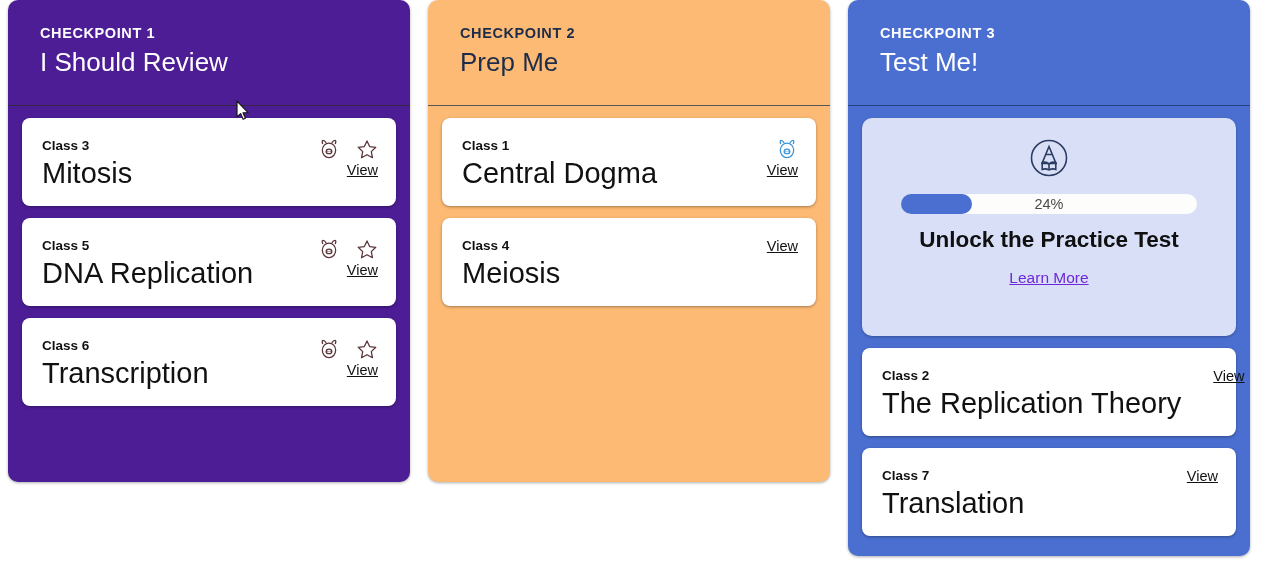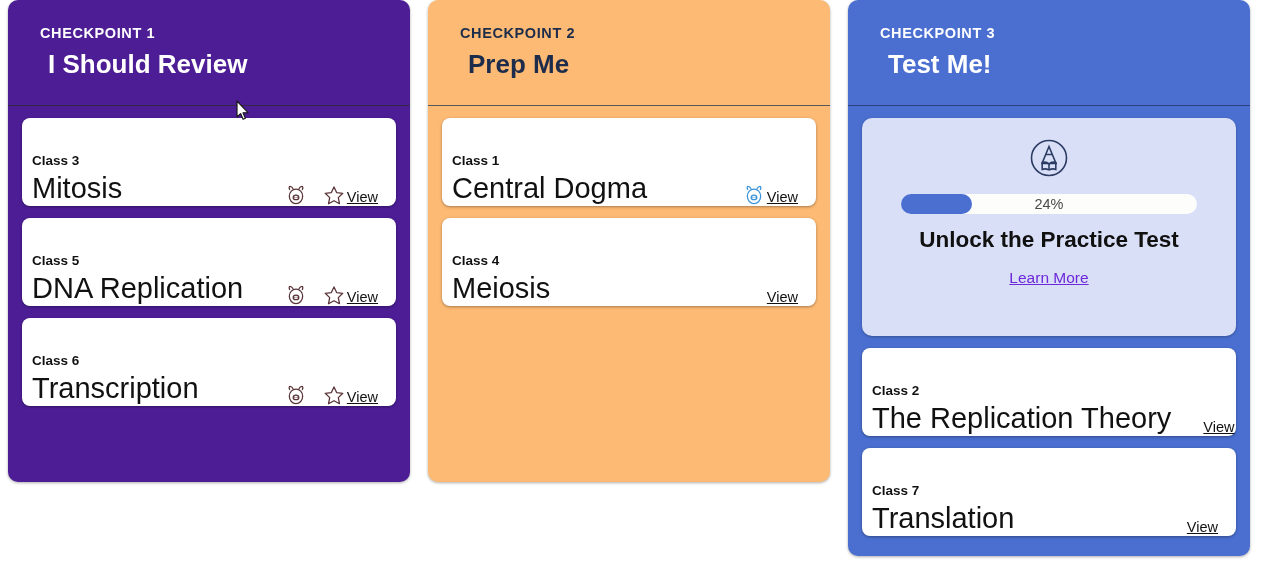--- a/index.html
+++ b/index.html
@@ -47,23 +47,23 @@
   }
   .col-header .eyebrow {
     font-size: 14.5px;
     font-weight: bold;
     letter-spacing: 0.6px;
     line-height: 1.1;
     margin: 0 0 6px 0;
   }
   .col-header .title {
     font-size: 26px;
-    font-weight: bold;
+    font-weight: normal;
     line-height: 1.15;
-    margin: 8px;
+    margin: 0;
   }
   .c1 .col-header .eyebrow, .c1 .col-header .title { color: #ffffff; }
   .c3 .col-header .eyebrow, .c3 .col-header .title { color: #ffffff; }
   .c2 .col-header .eyebrow, .c2 .col-header .title { color: #1c2c4a; }
 
   .divider {
     height: 1px;
     width: 100%;
     background: #2b2b2b;
     opacity: 0.75;
@@ -78,44 +78,45 @@
     gap: 12px;
     flex: 1 1 auto;
   }
 
   .class-card {
     background: #ffffff;
     border-radius: 8px;
     box-shadow: 0 1px 3px rgba(0,0,0,0.35);
     height: 88px;
     box-sizing: border-box;
-    padding: 20px 18px 0 10px;
+    padding: 20px 18px 0 20px;
     display: flex;
     justify-content: space-between;
-    align-items: flex-end;
+    align-items: flex-start;
     position: relative;
     gap: 32px;
   }
   .card-text { display: flex; flex-direction: column; }
   .card-class {
     font-size: 13.5px;
     font-weight: bold;
     color: #111111;
     line-height: 1.2;
     margin-bottom: 2px;
   }
   .card-title {
     font-size: 29px;
     color: #111111;
     line-height: 1.2;
     white-space: nowrap;
   }
 
   .card-actions {
     display: flex;
+    flex-direction: column;
     align-items: flex-end;
     gap: 2px;
   }
   .icon-row {
     display: flex;
     align-items: center;
     gap: 16px;
     height: 22px;
   }
   .view-link {

